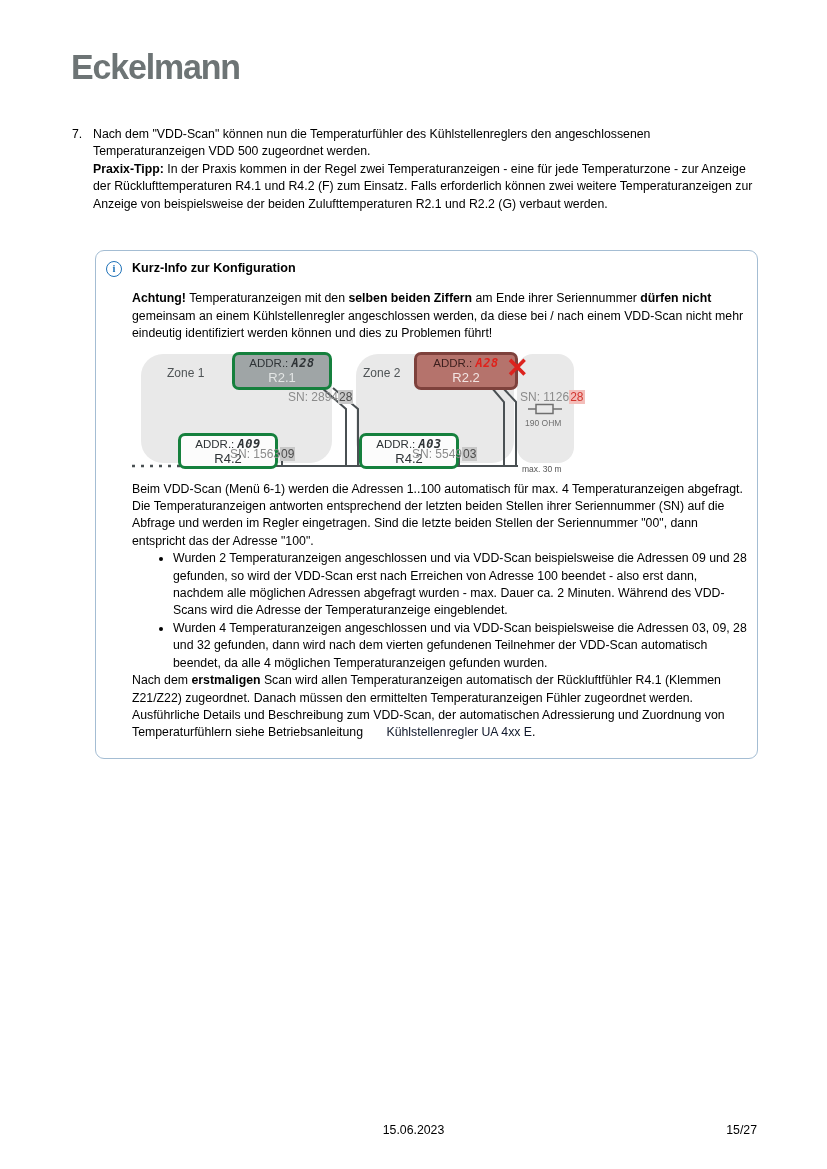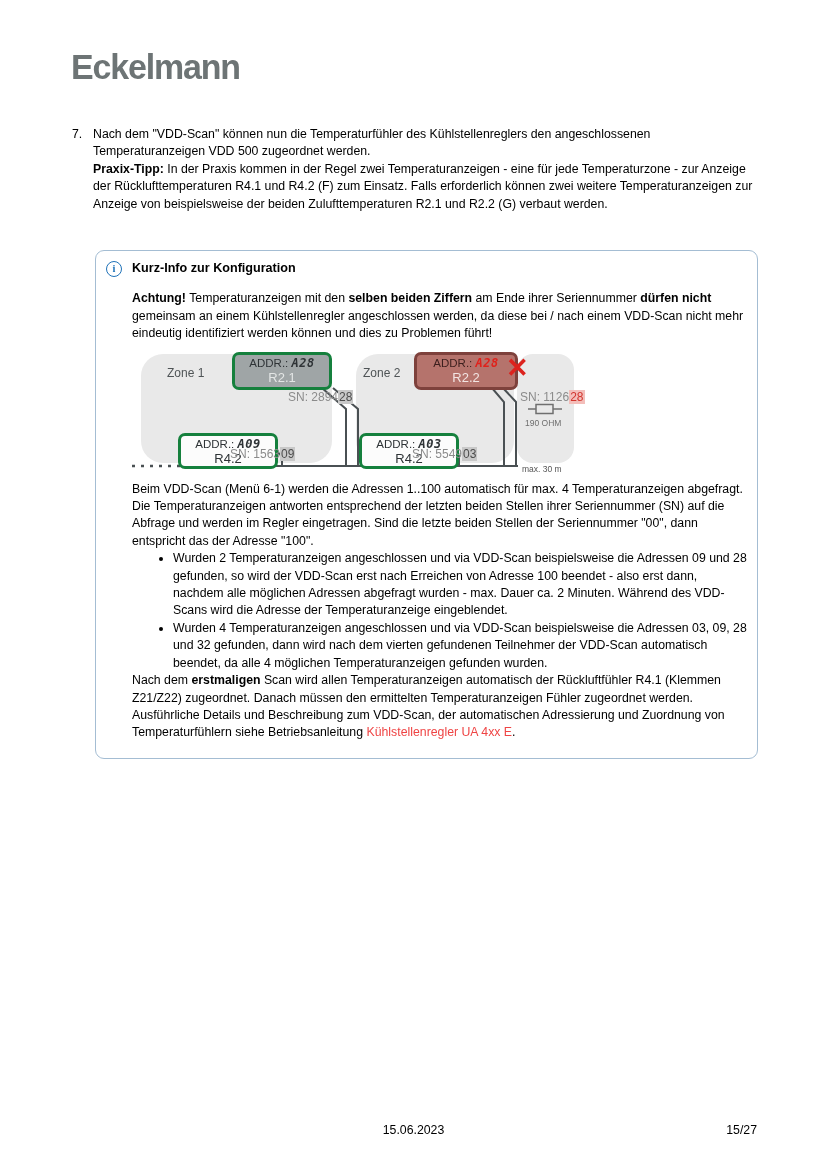--- a/index.html
+++ b/index.html
@@ -12,21 +12,21 @@
   .logo {
     position:absolute; left:71px; top:49px;
     font-size:35px; line-height:35px; font-weight:bold; color:#6d7475;
     letter-spacing:-1.2px; transform:scaleX(0.97); transform-origin:left center;
   }
   
   .step7 { position:absolute; left:72px; top:126px; width:687px; display:flex; }
   .step7 .num { flex:0 0 21px; }
   .step7 .body { flex:1; }
   .b { font-weight:bold; }
-  .link { color:#ef4444; cursor:pointer; }
+  .link { color:#0f172a; cursor:pointer;margin-left:20px; }
   
   .infobox {
     position:absolute; left:95px; top:250px; width:663px; box-sizing:border-box;
     border:1.5px solid #a4bdd3; border-radius:9px; background:#fff;
   }
   .info-icon {
     position:absolute; left:10px; top:10px; width:14px; height:14px;
     border:1.6px solid #1f72b8; border-radius:50%; color:#1f72b8;
     display:flex; align-items:center; justify-content:center;
     font-family:"Liberation Serif", serif; font-size:10.5px; font-weight:bold; line-height:1;

